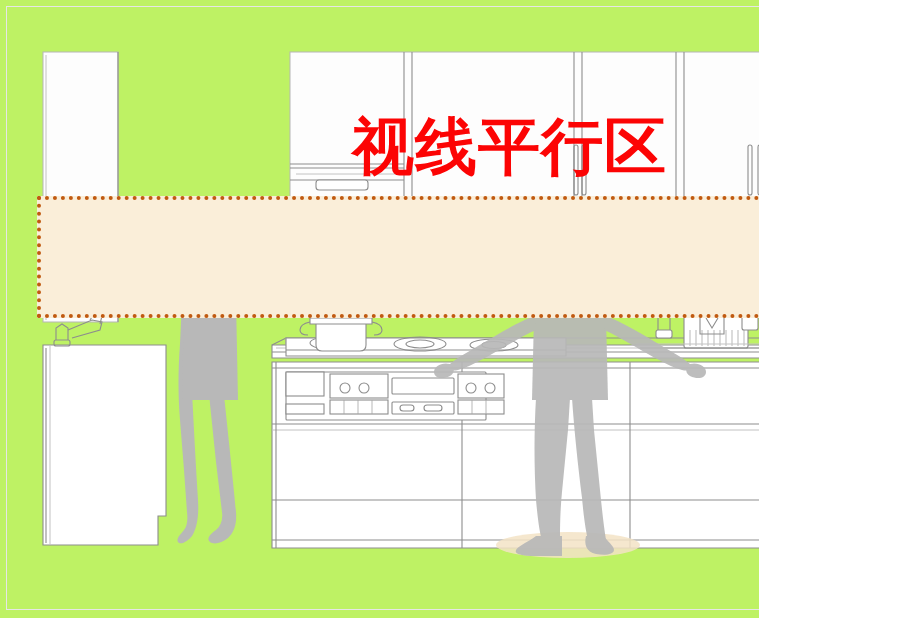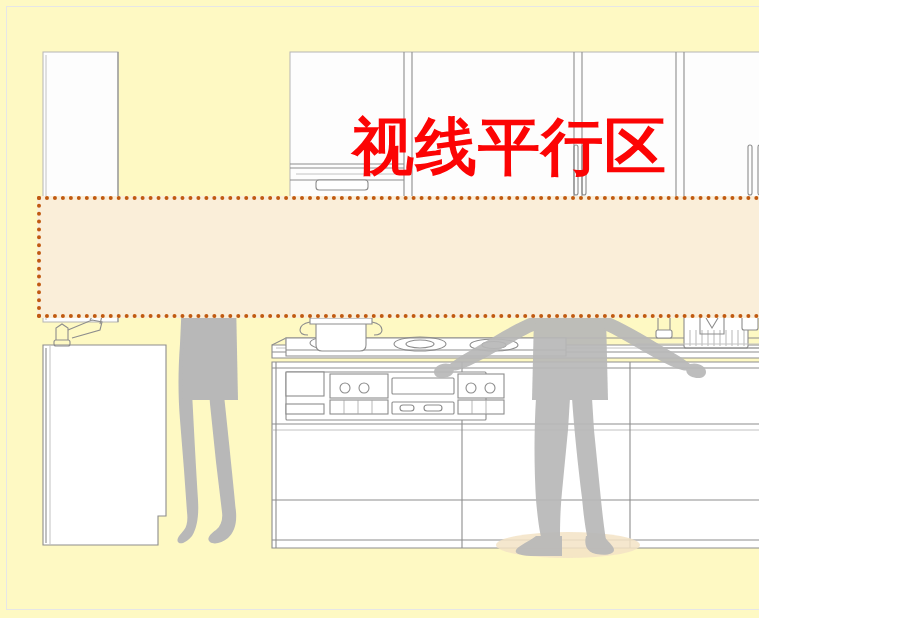--- a/index.html
+++ b/index.html
@@ -50,21 +50,21 @@
     color: #fc0404;
     letter-spacing: 1px;
     white-space: nowrap;
     z-index: 9;
     font-family: "DejaVu Sans", sans-serif;
   }
 </style>
 </head>
 <body>
 
-<div id="stage" style="width: 759px; height: 618px; background: #fef9c3;">
+<div id="stage" style="width: 759px; height: 618px; background: #bef264;">
 
   <svg id="scene-svg" viewBox="0 0 900 618">
     <defs>
       <style>
         .ln   { fill:none; stroke:#8d8d8d; stroke-width:1.1; }
         .ln2  { fill:none; stroke:#9a9a9a; stroke-width:1.4; }
         .lnl  { fill:none; stroke:#c2c2c2; stroke-width:1; }
         .lnf  { fill:#ffffff; stroke:#8d8d8d; stroke-width:1.1; }
         .lnfl { fill:#fdfdfd; stroke:#b5b5b5; stroke-width:1; }
         .thin { fill:none; stroke:#a5a5a5; stroke-width:0.8; }

